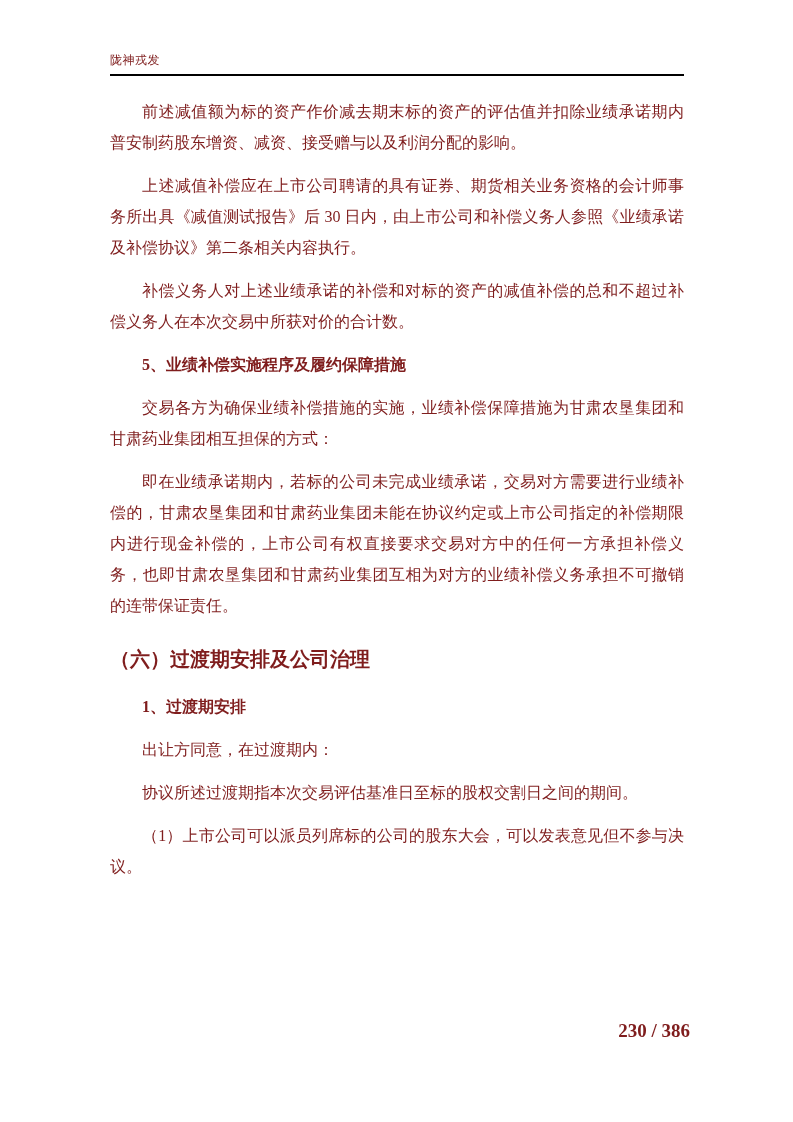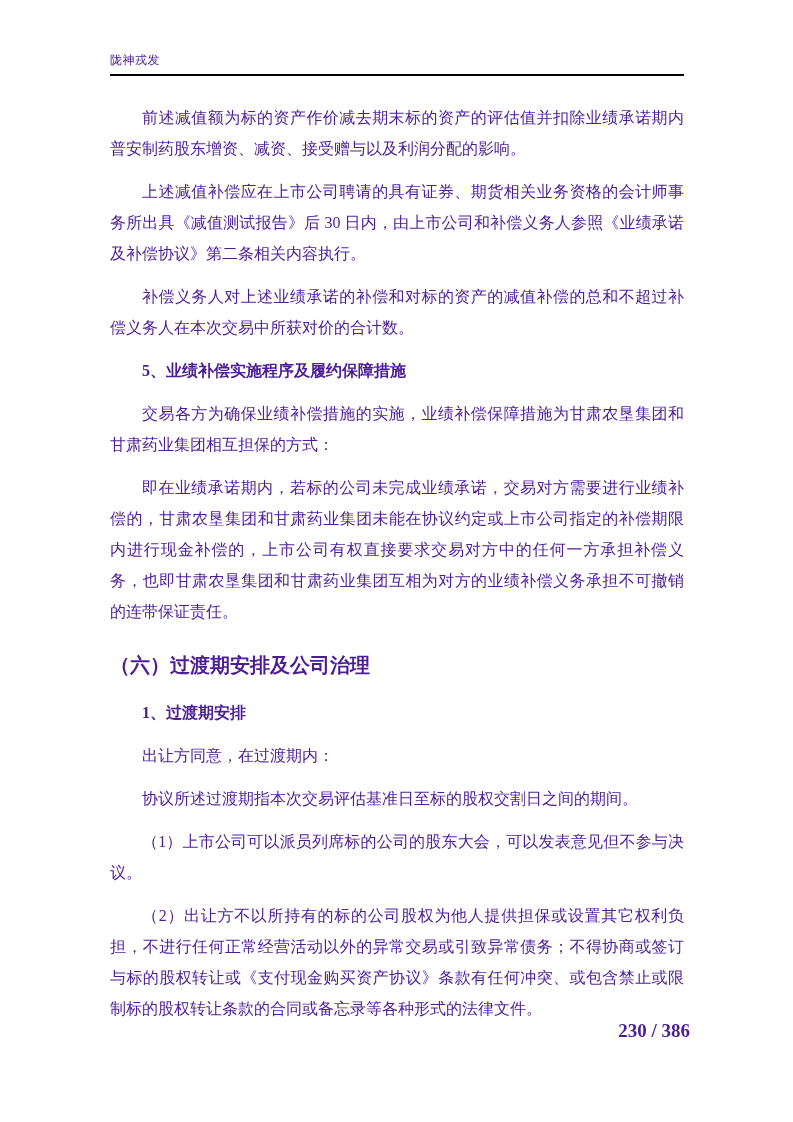--- a/index.html
+++ b/index.html
@@ -6,40 +6,40 @@
     margin: 0;
     padding: 0;
     background: #ffffff;
   }
   .page {
     position: relative;
     width: 793px;
     height: 1122px;
     background: #ffffff;
     font-family: "Liberation Serif", "DejaVu Serif", serif;
-    color: #4c1d95;
+    color: #7f1d1d;
     overflow: hidden;
   }
   .content {
     position: absolute;
     left: 110px;
     width: 574px;
     top: 52px;
   }
   .doc-header {
     display: flex;
     justify-content: space-between;
     align-items: flex-end;
     font-size: 12px;
     padding-bottom: 5px;
     border-bottom: 2px solid #000000;
     letter-spacing: 0.5px;
   }
   .doc-body {
-    margin-top: 26px;
+    margin-top: 20px;
   }
   .para {
     font-size: 16px;
     line-height: 31px;
     text-align: justify;
     text-indent: 2em;
     margin: 0 0 12px 0;
   }
   .sub-heading {
     font-size: 16px;
@@ -78,19 +78,18 @@
       <p class="para">上述减值补偿应在上市公司聘请的具有证券、期货相关业务资格的会计师事务所出具《减值测试报告》后 30 日内，由上市公司和补偿义务人参照《业绩承诺及补偿协议》第二条相关内容执行。</p>
       <p class="para">补偿义务人对上述业绩承诺的补偿和对标的资产的减值补偿的总和不超过补偿义务人在本次交易中所获对价的合计数。</p>
       <p class="sub-heading">5、业绩补偿实施程序及履约保障措施</p>
       <p class="para">交易各方为确保业绩补偿措施的实施，业绩补偿保障措施为甘肃农垦集团和甘肃药业集团相互担保的方式：</p>
       <p class="para">即在业绩承诺期内，若标的公司未完成业绩承诺，交易对方需要进行业绩补偿的，甘肃农垦集团和甘肃药业集团未能在协议约定或上市公司指定的补偿期限内进行现金补偿的，上市公司有权直接要求交易对方中的任何一方承担补偿义务，也即甘肃农垦集团和甘肃药业集团互相为对方的业绩补偿义务承担不可撤销的连带保证责任。</p>
       <h2 class="heading-2">（六）过渡期安排及公司治理</h2>
       <p class="sub-heading">1、过渡期安排</p>
       <p class="para">出让方同意，在过渡期内：</p>
       <p class="para">协议所述过渡期指本次交易评估基准日至标的股权交割日之间的期间。</p>
       <p class="para">（1）上市公司可以派员列席标的公司的股东大会，可以发表意见但不参与决议。</p>
-      <p class="para">（2）出让方不以所持有的标的公司股权为他人提供担保或设置其它权利负担，不进行任何正常经营活动以外的异常交易或引致异常债务；不得协商或签订与标的股权转让或《支付现金购买资产协议》条款有任何冲突、或包含禁止或限制标的股权转让条款的合同或备忘录等各种形式的法律文件。</p>
     </div>
 
   </div>
 
   <div class="page-footer">230 / 386</div>
 </div>
 
 </body></html>

